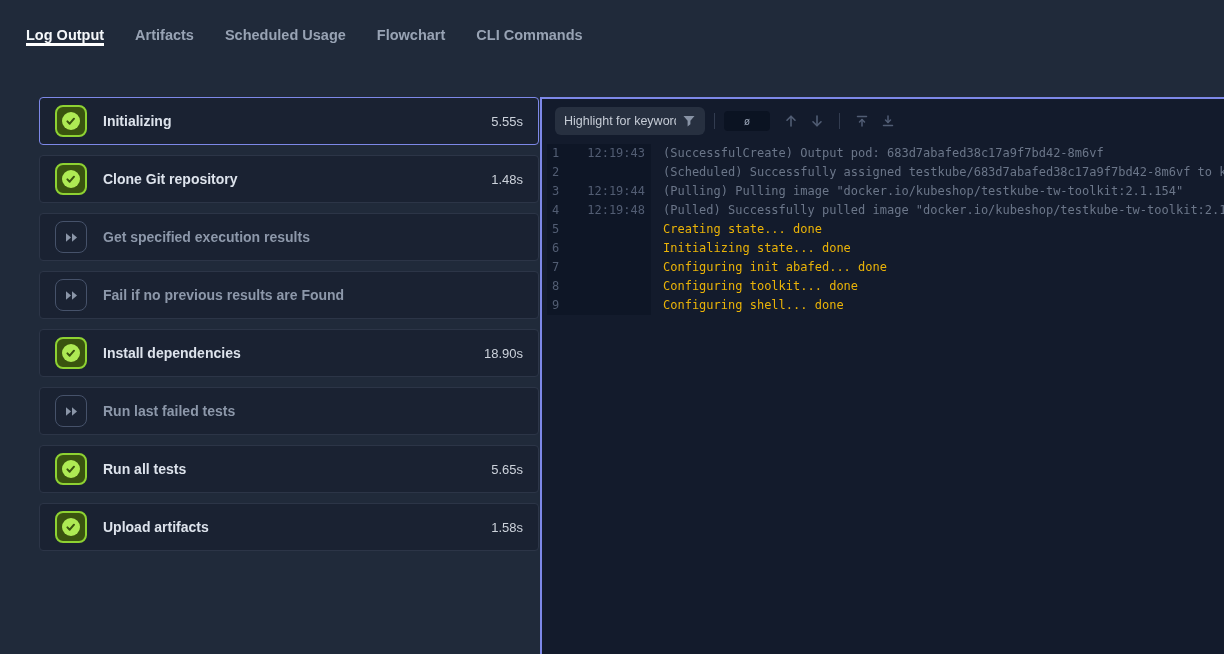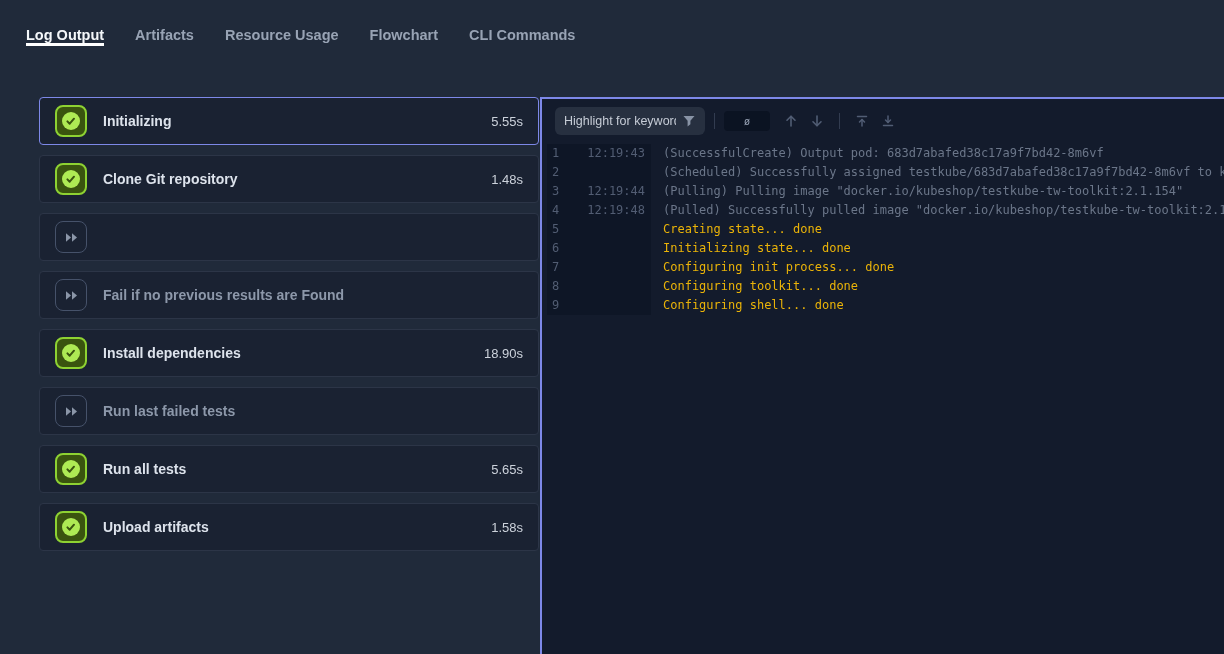--- a/index.html
+++ b/index.html
@@ -86,21 +86,21 @@
   .log-row.bright .line-text { color:#eab308; }
 
   svg { display:block; }
 </style>
 </head>
 <body>
 
 <div class="tab-bar">
     <div class="tab active"><span class="tab-label">Log Output</span></div>
     <div class="tab"><span class="tab-label">Artifacts</span></div>
-    <div class="tab"><span class="tab-label">Resource Usage</span></div>
+    <div class="tab"><span class="tab-label">Scheduled Usage</span></div>
     <div class="tab"><span class="tab-label">Flowchart</span></div>
     <div class="tab"><span class="tab-label">CLI Commands</span></div>
   </div>
 
 <div class="steps">
     <div class="step-card passed selected">
     <span class="step-icon passed">
         <svg width="18" height="18" viewBox="0 0 18 18">
           <circle cx="9" cy="9" r="9" fill="#aeea54"></circle>
           <path d="M5.4 9.4l2.3 2.3 4.3-5" fill="none" stroke="#3a540f" stroke-width="2" stroke-linecap="round" stroke-linejoin="round"></path>
@@ -119,20 +119,21 @@
     <span class="step-label">Clone Git repository</span>
     <span class="step-duration">1.48s</span>
   </div>
     <div class="step-card skipped">
     <span class="step-icon skipped">
         <svg width="13" height="11" viewBox="0 0 13 11">
           <path d="M1 1.2 6 5.5 1 9.8z" fill="#8b96a8"></path>
           <path d="M7 1.2 12 5.5 7 9.8z" fill="#8b96a8"></path>
         </svg>
       </span>
+    <span class="step-label">Get specified execution results</span>
     <span class="step-duration"></span>
   </div>
     <div class="step-card skipped">
     <span class="step-icon skipped">
         <svg width="13" height="11" viewBox="0 0 13 11">
           <path d="M1 1.2 6 5.5 1 9.8z" fill="#8b96a8"></path>
           <path d="M7 1.2 12 5.5 7 9.8z" fill="#8b96a8"></path>
         </svg>
       </span>
     <span class="step-label">Fail if no previous results are Found</span>
@@ -262,21 +263,21 @@
     <div class="gutter">
       <span class="line-num">6</span>
       <span class="line-time"></span>
     </div>
     <div class="line-text">Initializing state... done</div>
   </div><div class="log-row bright">
     <div class="gutter">
       <span class="line-num">7</span>
       <span class="line-time"></span>
     </div>
-    <div class="line-text">Configuring init process... done</div>
+    <div class="line-text">Configuring init abafed... done</div>
   </div><div class="log-row bright">
     <div class="gutter">
       <span class="line-num">8</span>
       <span class="line-time"></span>
     </div>
     <div class="line-text">Configuring toolkit... done</div>
   </div><div class="log-row bright">
     <div class="gutter">
       <span class="line-num">9</span>
       <span class="line-time"></span>

